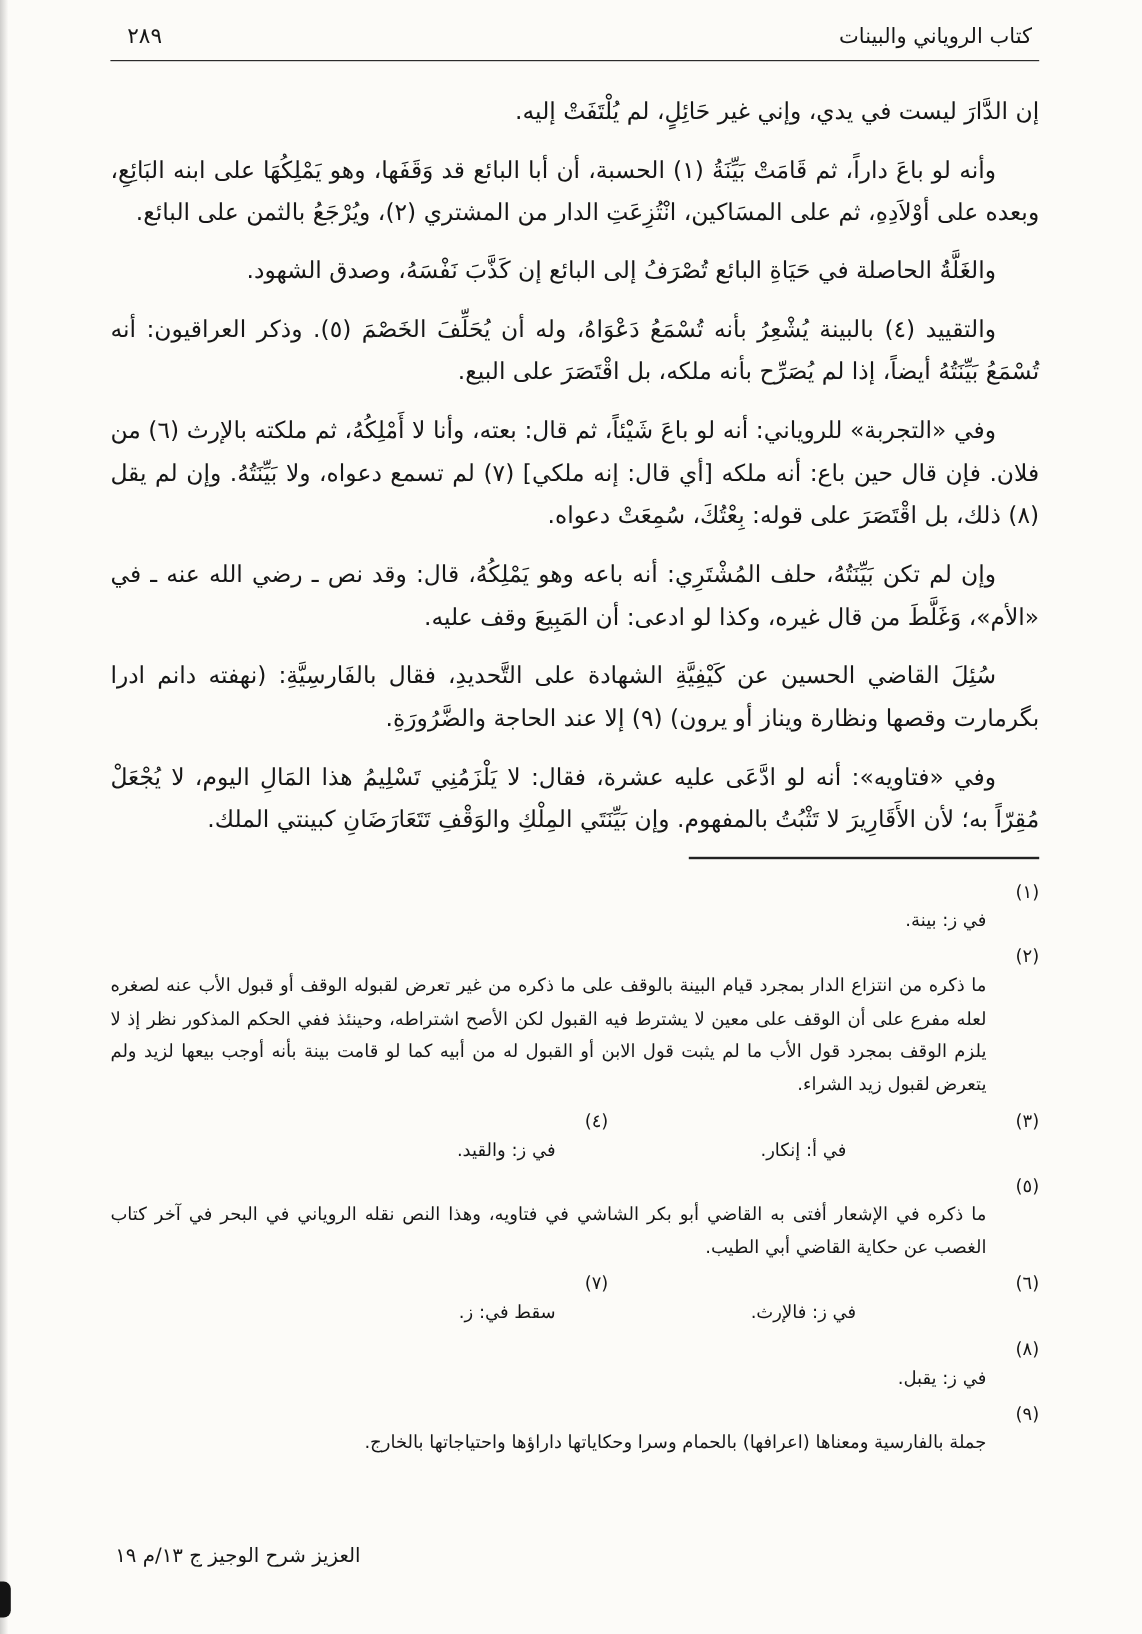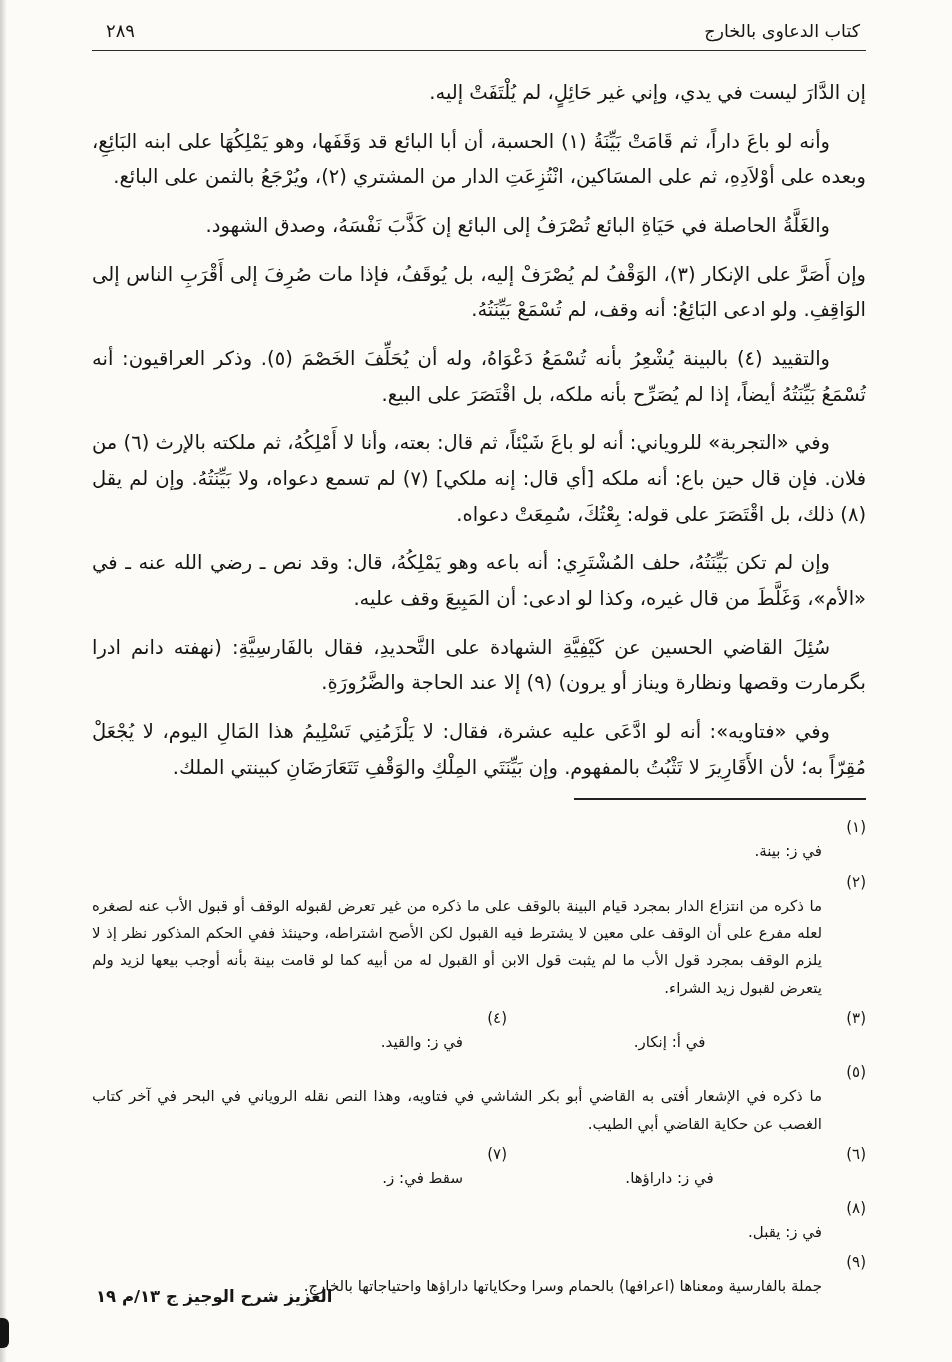--- a/index.html
+++ b/index.html
@@ -83,51 +83,50 @@
   }
   .fn-num.second {
     flex: 0 0 44px;
     margin-right: 10px;
   }
   .page-footer {
     position: absolute;
     left: 96px;
     bottom: 56px;
     font-size: 16.5px;
-    font-weight: bold;
+    font-weight: normal;
     direction: rtl;
     white-space: nowrap;
   }
   .scan-smudge {
     position: absolute;
     left: 0;
     bottom: 14px;
     width: 9px;
     height: 30px;
     background: #141414;
     border-radius: 0 6px 6px 0;
   }
 </style>
 </head>
 <body>
 
 <div class="page">
 
   <header class="page-header">
-    <span class="header-title">كتاب الدعاوى بالخارج</span>
+    <span class="header-title">كتاب الروياني والبينات</span>
     <span class="page-number">٢٨٩</span>
   </header>
 
   <hr class="header-rule">
 
   <main class="body-text">
     <p>إن الدَّارَ ليست في يدي، وإني غير حَائِلٍ، لم يُلْتَفَتْ إليه.</p>
     <p class="indent">وأنه لو باعَ داراً، ثم قَامَتْ بَيِّنَةُ (١) الحسبة، أن أبا البائع قد وَقَفَها، وهو يَمْلِكُهَا على ابنه البَائِعِ، وبعده على أوْلاَدِهِ، ثم على المسَاكين، انْتُزِعَتِ الدار من المشتري (٢)، ويُرْجَعُ بالثمن على البائع.</p>
     <p class="indent">والغَلَّةُ الحاصلة في حَيَاةِ البائع تُصْرَفُ إلى البائع إن كَذَّبَ نَفْسَهُ، وصدق الشهود.</p>
-    <p>وإن أَصَرَّ على الإنكار (٣)، الوَقْفُ لم يُصْرَفْ إليه، بل يُوقَفُ، فإذا مات صُرِفَ إلى أَقْرَبِ الناس إلى الوَاقِفِ. ولو ادعى البَائِعُ: أنه وقف، لم تُسْمَعْ بَيِّنَتُهُ.</p>
     <p class="indent">والتقييد (٤) بالبينة يُشْعِرُ بأنه تُسْمَعُ دَعْوَاهُ، وله أن يُحَلِّفَ الخَصْمَ (٥). وذكر العراقيون: أنه تُسْمَعُ بَيِّنَتُهُ أيضاً، إذا لم يُصَرِّح بأنه ملكه، بل اقْتَصَرَ على البيع.</p>
     <p class="indent">وفي «التجربة» للروياني: أنه لو باعَ شَيْئاً، ثم قال: بعته، وأنا لا أَمْلِكُهُ، ثم ملكته بالإرث (٦) من فلان. فإن قال حين باع: أنه ملكه [أي قال: إنه ملكي] (٧) لم تسمع دعواه، ولا بَيِّنَتُهُ. وإن لم يقل (٨) ذلك، بل اقْتَصَرَ على قوله: بِعْتُكَ، سُمِعَتْ دعواه.</p>
     <p class="indent">وإن لم تكن بَيِّنَتُهُ، حلف المُشْتَرِي: أنه باعه وهو يَمْلِكُهُ، قال: وقد نص ـ رضي الله عنه ـ في «الأم»، وَغَلَّطَ من قال غيره، وكذا لو ادعى: أن المَبِيعَ وقف عليه.</p>
     <p class="indent">سُئِلَ القاضي الحسين عن كَيْفِيَّةِ الشهادة على التَّحديدِ، فقال بالفَارسِيَّةِ: (نهفته دانم ادرا بگرمارت وقصها ونظارة ويناز أو يرون) (٩) إلا عند الحاجة والضَّرُورَةِ.</p>
     <p class="indent">وفي «فتاويه»: أنه لو ادَّعَى عليه عشرة، فقال: لا يَلْزَمُنِي تَسْلِيمُ هذا المَالِ اليوم، لا يُجْعَلْ مُقِرّاً به؛ لأن الأَقَارِيرَ لا تَثْبُتُ بالمفهوم. وإن بَيِّنَتَي المِلْكِ والوَقْفِ تَتَعَارَضَانِ كبينتي الملك.</p>
   </main>
 
   <hr class="footnote-sep">
 
   <section class="footnotes">
@@ -149,21 +148,21 @@
       <div class="fn-text">في ز: والقيد.</div>
     </div>
 
     <div class="fn-row">
       <span class="fn-num">(٥)</span>
       <div class="fn-text">ما ذكره في الإشعار أفتى به القاضي أبو بكر الشاشي في فتاويه، وهذا النص نقله الروياني في البحر في آخر كتاب الغصب عن حكاية القاضي أبي الطيب.</div>
     </div>
 
     <div class="fn-row">
       <span class="fn-num">(٦)</span>
-      <div class="fn-text half">في ز: داراؤها.</div>
+      <div class="fn-text half">في ز: فالإرث.</div>
       <span class="fn-num second">(٧)</span>
       <div class="fn-text">سقط في: ز.</div>
     </div>
 
     <div class="fn-row">
       <span class="fn-num">(٨)</span>
       <div class="fn-text">في ز: يقبل.</div>
     </div>
 
     <div class="fn-row">

